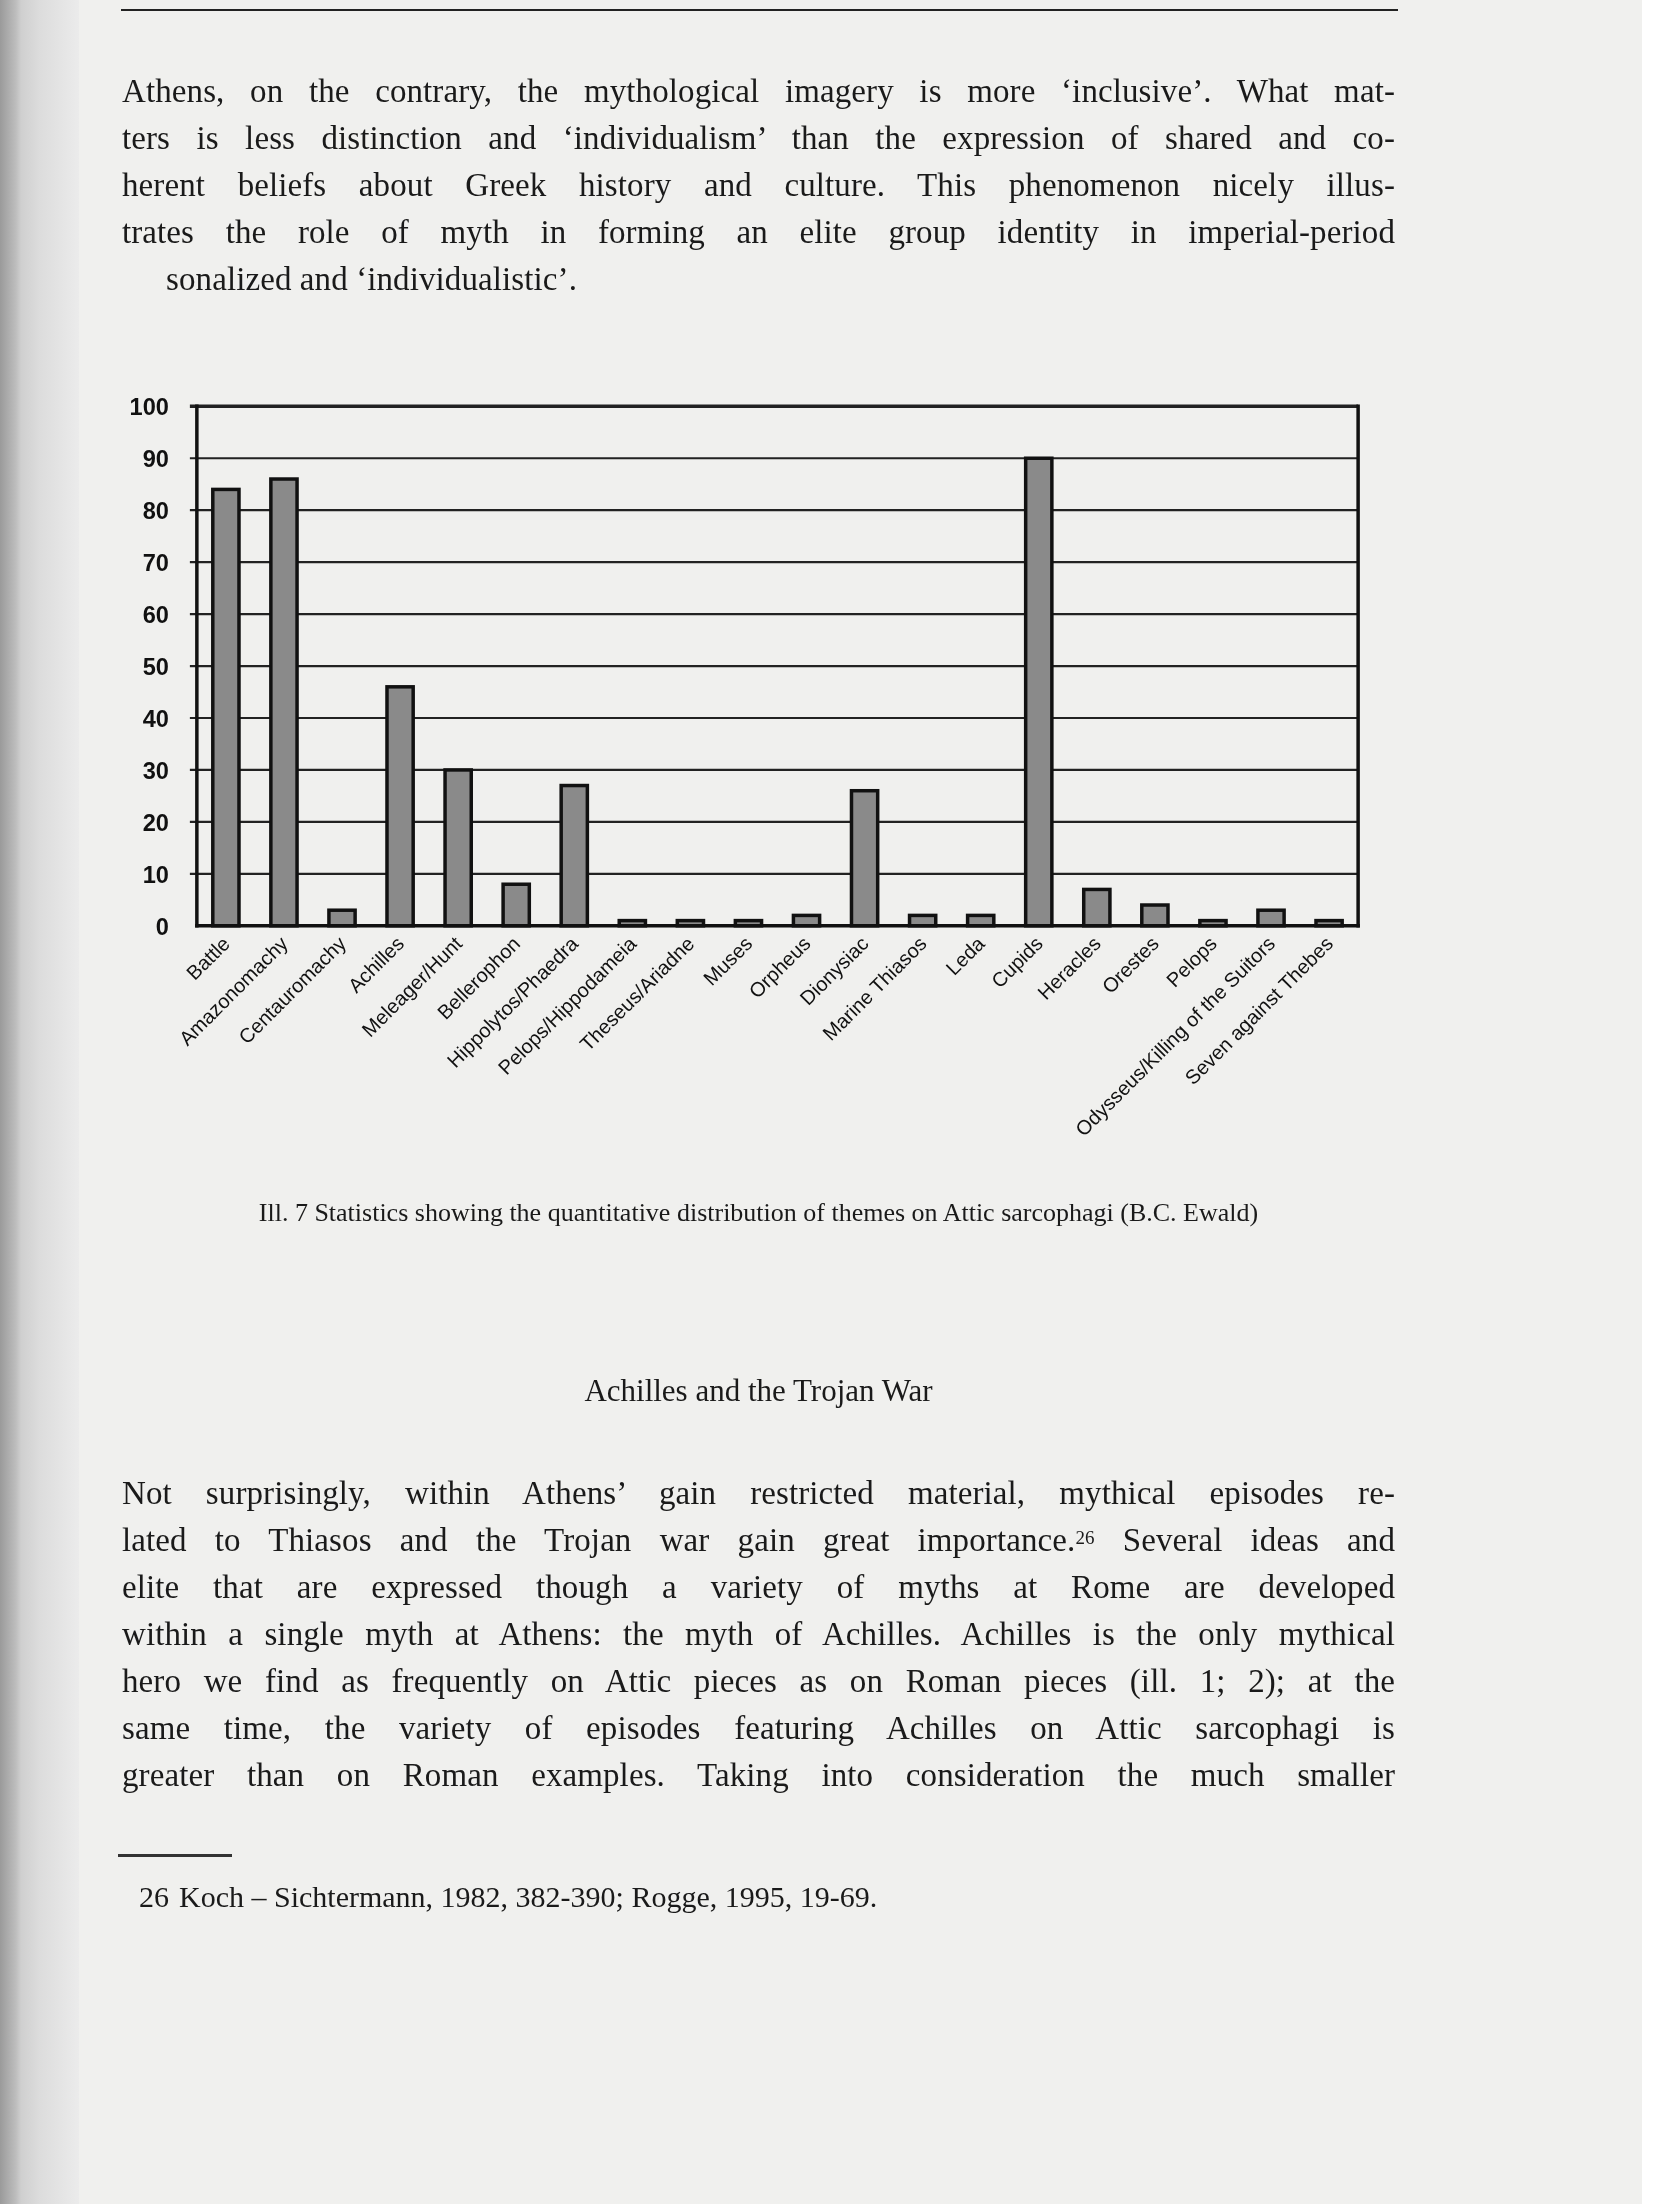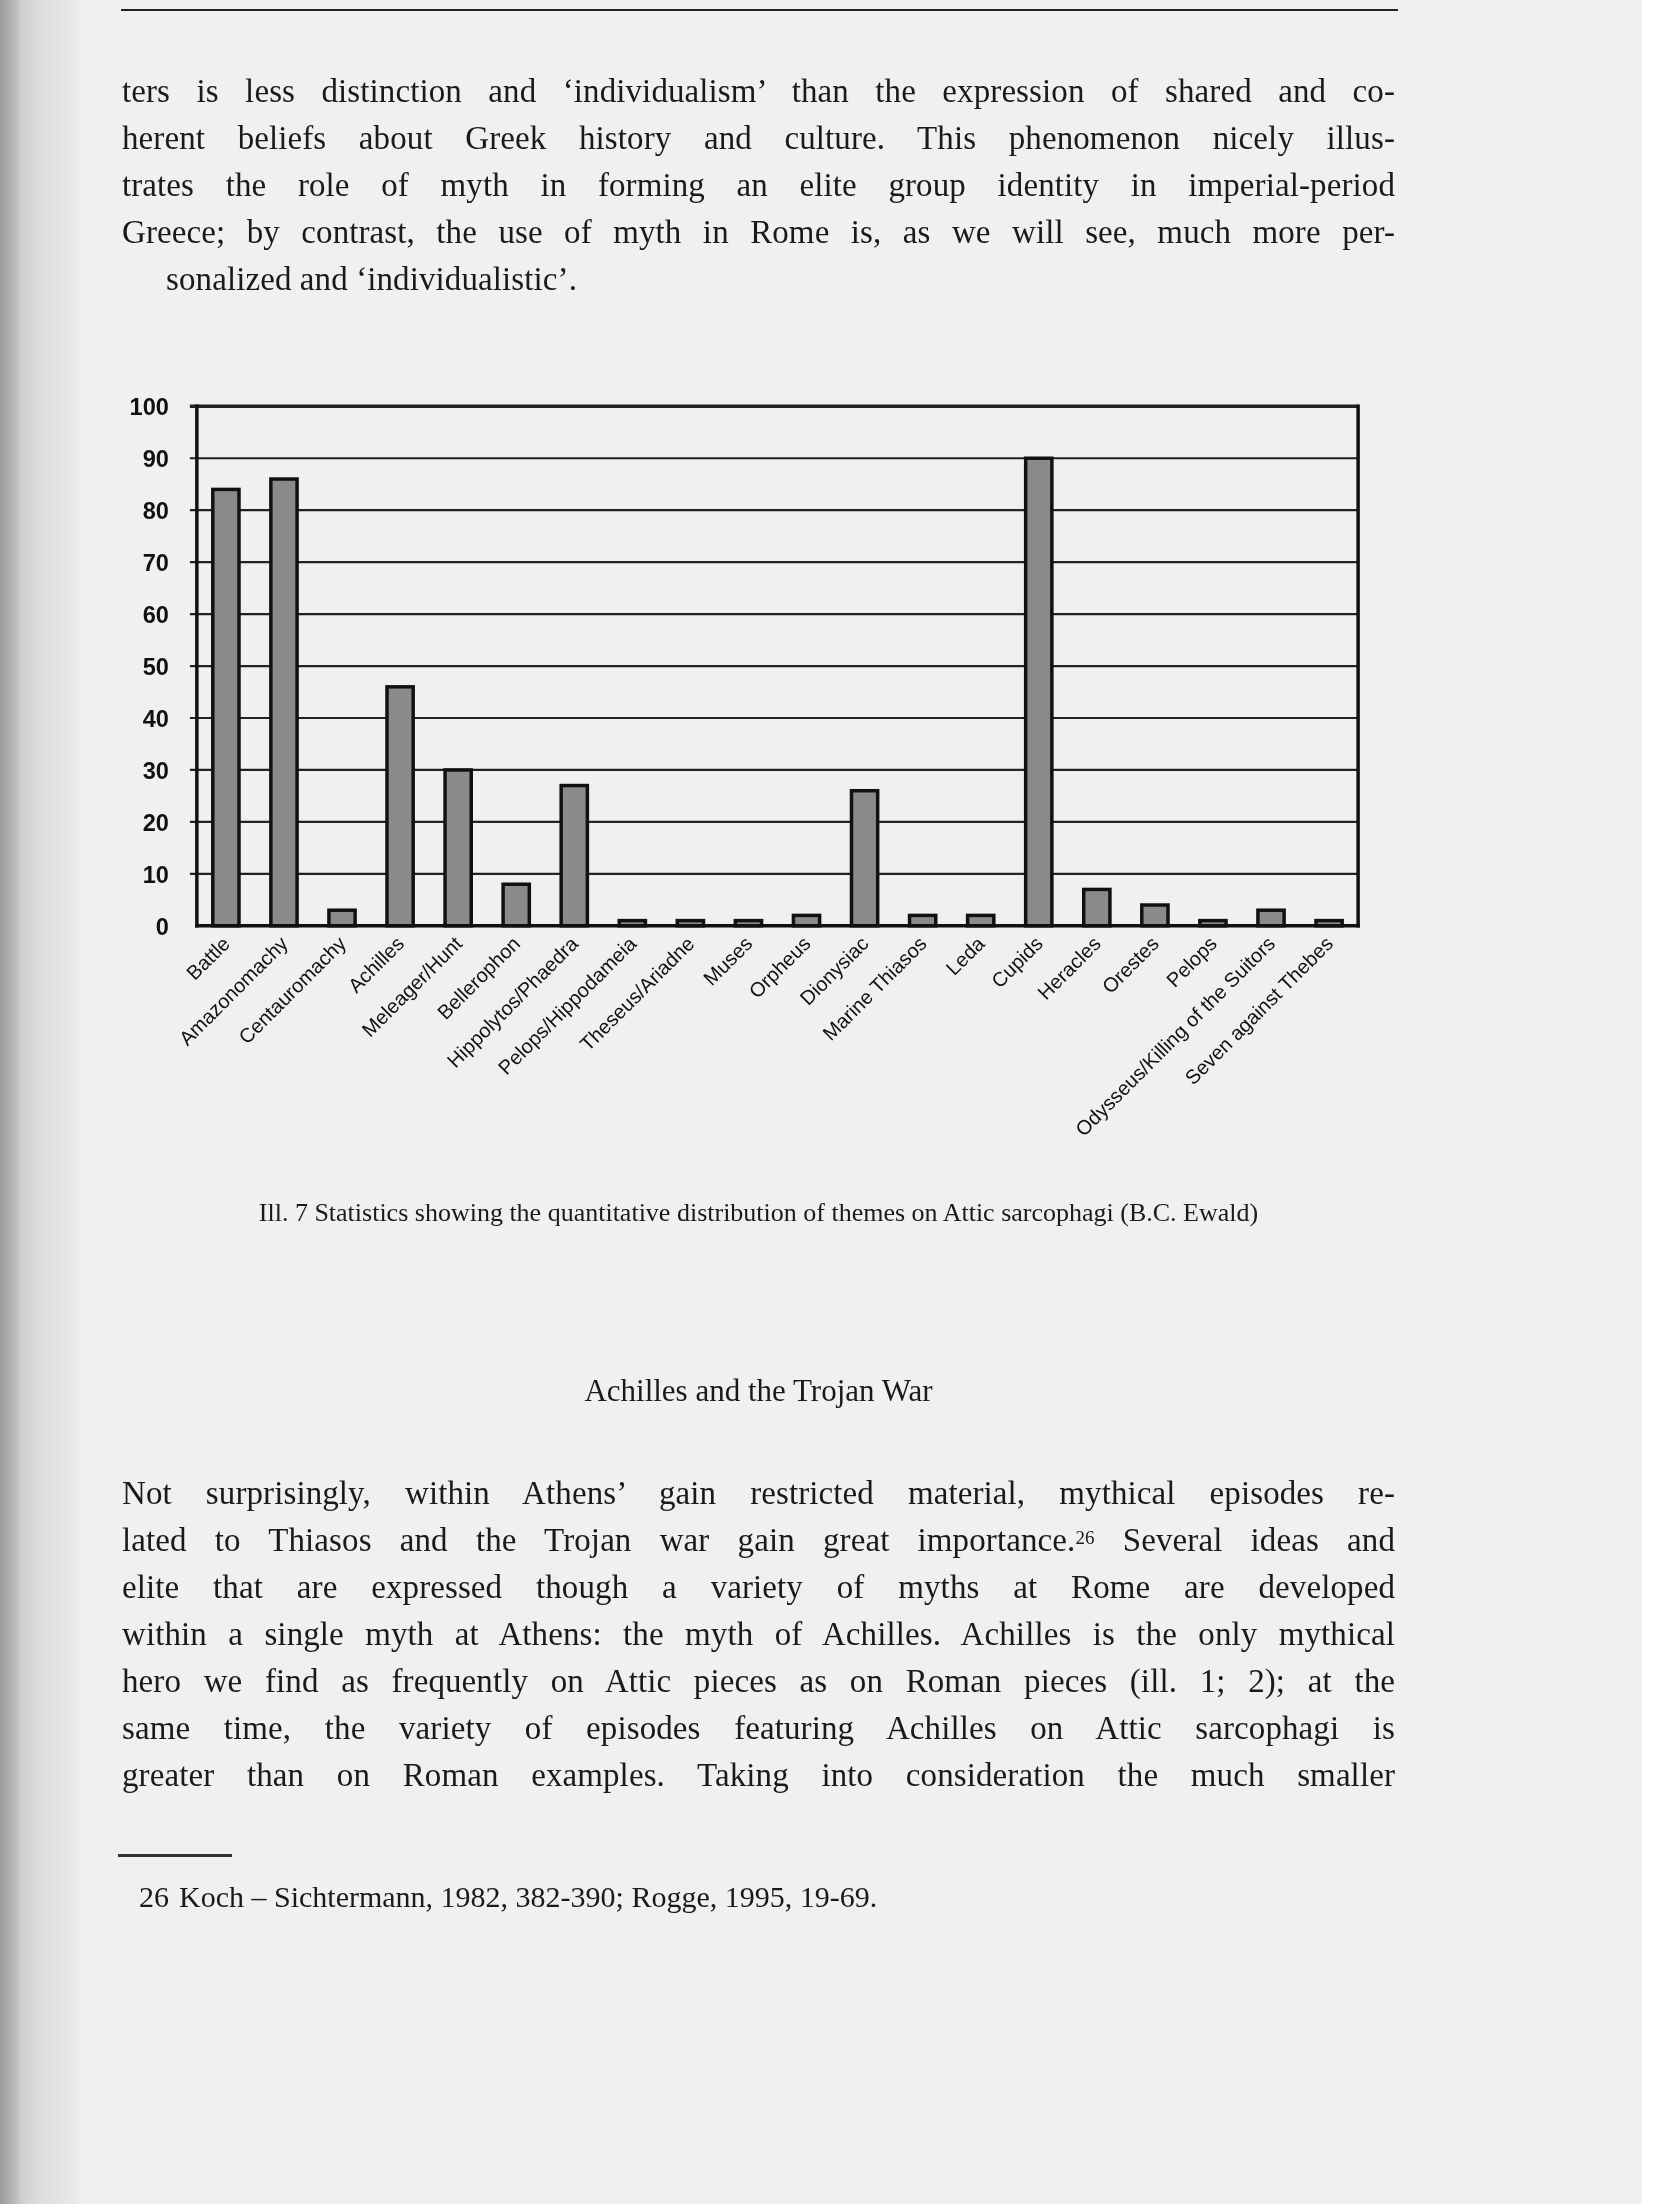--- a/index.html
+++ b/index.html
@@ -27,24 +27,24 @@
   .cat-label { font-size:23px; }
 </style>
 </head>
 <body>
 
 <div class="binding"></div>
 <div class="outside"></div>
 <div class="top-rule"></div>
 
 <div class="para" id="para1">
+  <span class="line">Athens, on the contrary, the mythological imagery is more ‘inclusive’. What mat-</span>
   <span class="line">ters is less distinction and ‘individualism’ than the expression of shared and co-</span>
   <span class="line">herent beliefs about Greek history and culture. This phenomenon nicely illus-</span>
   <span class="line">trates the role of myth in forming an elite group identity in imperial-period</span>
-  <span class="line">Greece; by contrast, the use of myth in Rome is, as we will see, much more per-</span>
   <span class="line last">sonalized and ‘individualistic’.</span>
 </div>
 
 <svg id="chart" width="1658" height="812" viewBox="0 420 1898 930">
   <g id="grid-layer">
       <line x1="217" x2="1555" y1="1000.5" y2="1000.5" stroke="#222222" stroke-width="2.5"></line>
       <line x1="217" x2="1555" y1="941" y2="941" stroke="#222222" stroke-width="2.5"></line>
       <line x1="217" x2="1555" y1="881.5" y2="881.5" stroke="#222222" stroke-width="2.5"></line>
       <line x1="217" x2="1555" y1="822" y2="822" stroke="#222222" stroke-width="2.5"></line>
       <line x1="217" x2="1555" y1="762.5" y2="762.5" stroke="#222222" stroke-width="2.5"></line>

